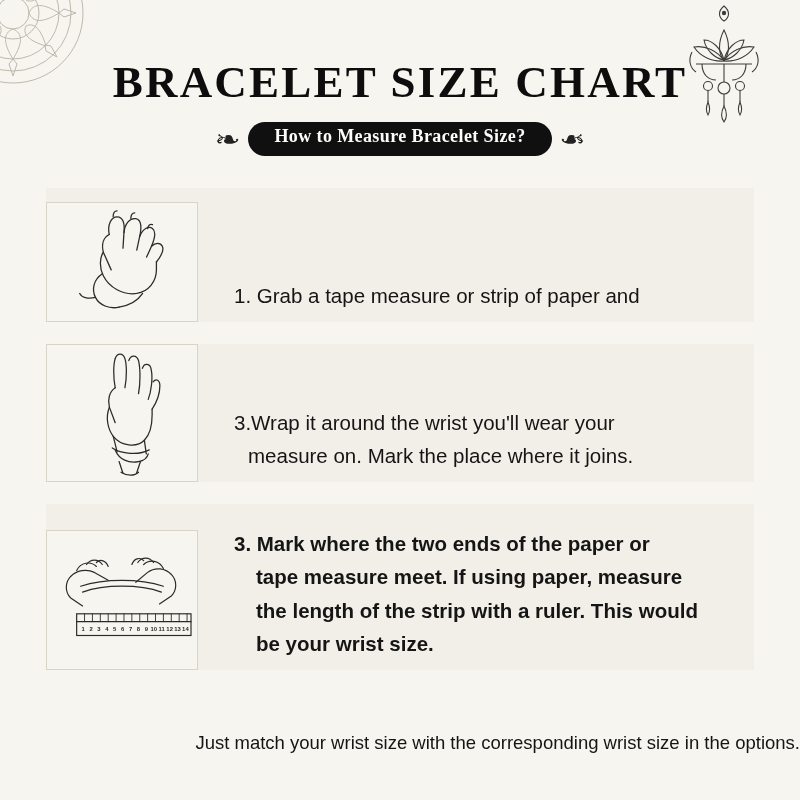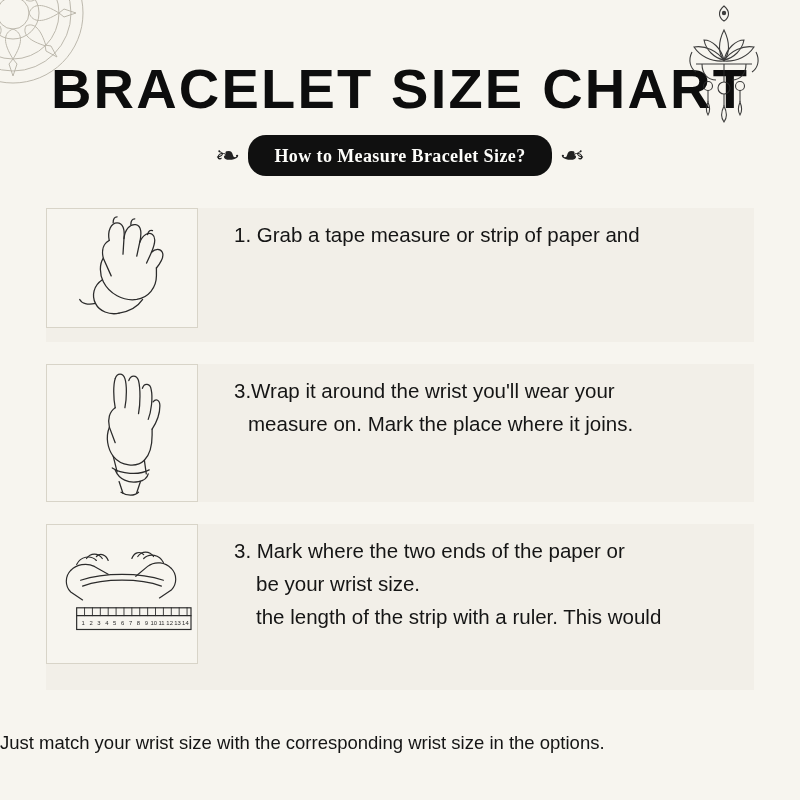--- a/index.html
+++ b/index.html
@@ -34,22 +34,22 @@
     height: 140px;
     opacity: 0.9;
     pointer-events: none;
   }
 
   
   .title {
     margin: 0;
     padding-top: 56px;
     text-align: center;
-    font-family: Liberation Sans, sans-serif;
-    font-size: 56px;
+    font-family: Liberation Serif, serif;
+    font-size: 45px;
     font-weight: 700;
     letter-spacing: 2.2px;
     color: #0d0d0d;
   }
 
   .subtitle-row {
     display: flex;
     align-items: center;
     justify-content: center;
     gap: 10px;
@@ -61,38 +61,38 @@
     color: #222;
     line-height: 1;
     transform: scaleX(1.25);
   }
   .flourish.right { transform: scaleX(-1.25); }
 
   .subtitle-pill {
     background: #101010;
     color: #fdfdfa;
     border-radius: 18px;
-    padding: 11px 26px 9px;
+    padding: 4px 26px 9px;
     font-family: "Liberation Serif", serif;
     font-weight: 700;
     font-size: 18px;
     letter-spacing: 0.4px;
     white-space: nowrap;
   }
 
   
   .steps {
     margin: 32px 46px 0 46px;
     display: flex;
     flex-direction: column;
     gap: 22px;
   }
   .step {
     display: flex;
-    align-items: flex-start;
+    align-items: flex-end;
     background: #f2efe8;
     min-height: 134px;
   }
   .step-figure {
     width: 152px;
     flex: 0 0 152px;
     background: #f7f5ef;
     border: 1px solid #d8d4c8;
     box-sizing: border-box;
     display: flex;
@@ -102,30 +102,30 @@
   .step-text {
     flex: 1;
     display: flex;
     align-items: center;
     padding: 10px 30px 10px 36px;
     font-size: 20.5px;
     line-height: 1.62;
     color: #151515;
   }
   .step-text span { display: block; }
-  .step-3 { min-height: 166px; }
+  .step-3 { min-height: 166px; font-weight: bold; }
   .step-3 .step-text { font-size: 20.5px; }
 
   
   .footer {
     position: absolute;
     left: 0;
     right: 0;
     bottom: 46px;
-    text-align: left;
+    text-align: right;
     font-size: 18.5px;
     color: #151515;
   }
 
   svg { display: block; }
 </style>
 </head>
 <body>
 
 <div class="mandala">
@@ -313,21 +313,22 @@
               <text x="129" y="101">13</text>
                 <text x="137" y="101">14</text>
             </g>
           </g>
         </svg>
       </span>
     </div>
     <div class="step-text">
       <div>
         <span>3. Mark where the two ends of the paper or</span>
+        <span style="padding-left:22px">tape measure meet. If using paper, measure</span>
+        <span style="padding-left:22px">the length of the strip with a ruler. This would</span>
         <span style="padding-left:22px">be your wrist size.</span>
-        <span style="padding-left:22px">the length of the strip with a ruler. This would</span>
       </div>
     </div>
   </div>
 
 </div>
 
 <div class="footer">Just match your wrist size with the corresponding wrist size in the options.</div>
 
 </body></html>

